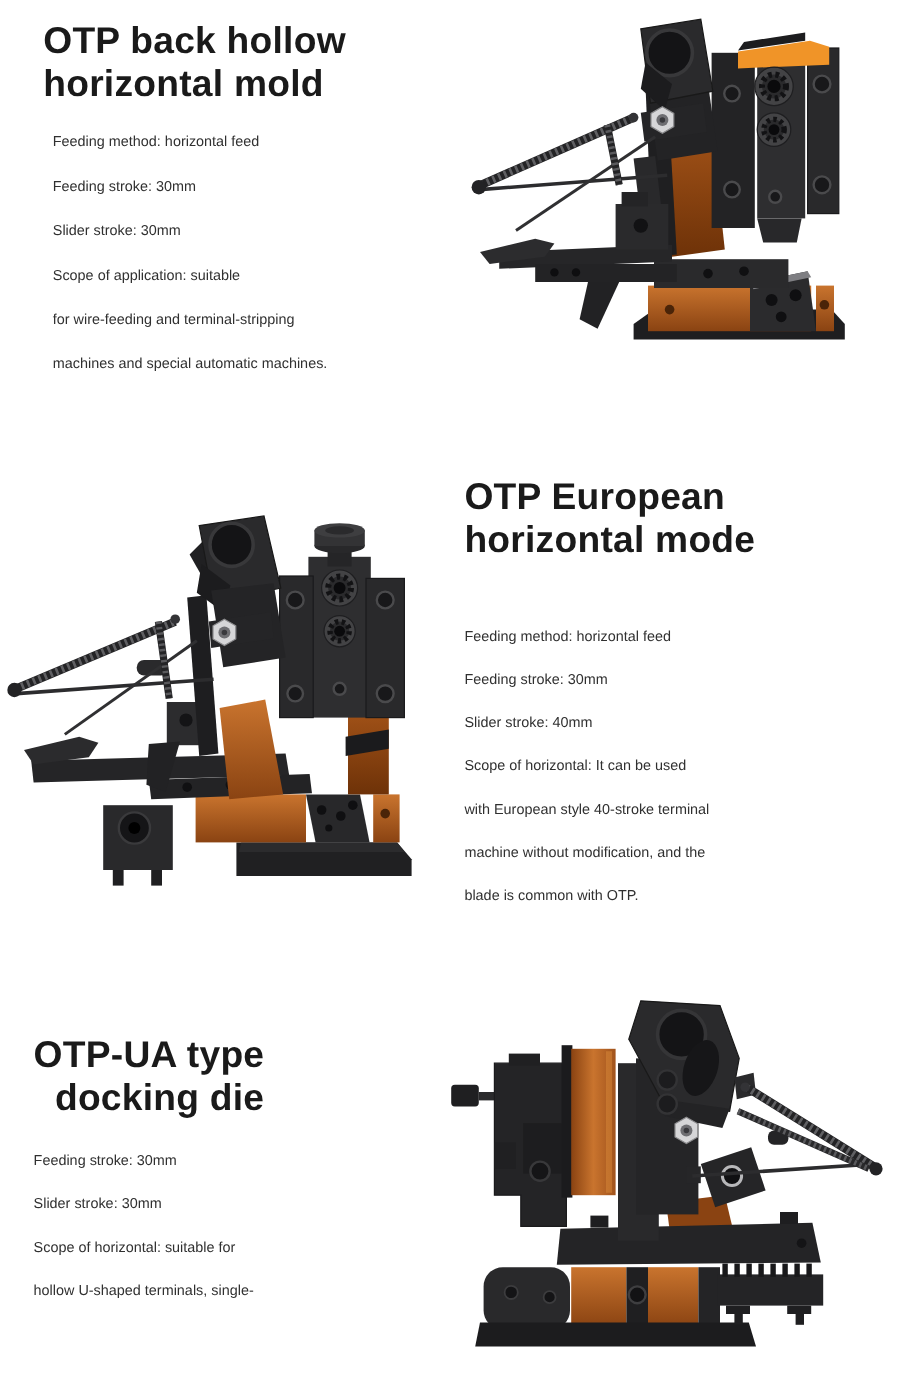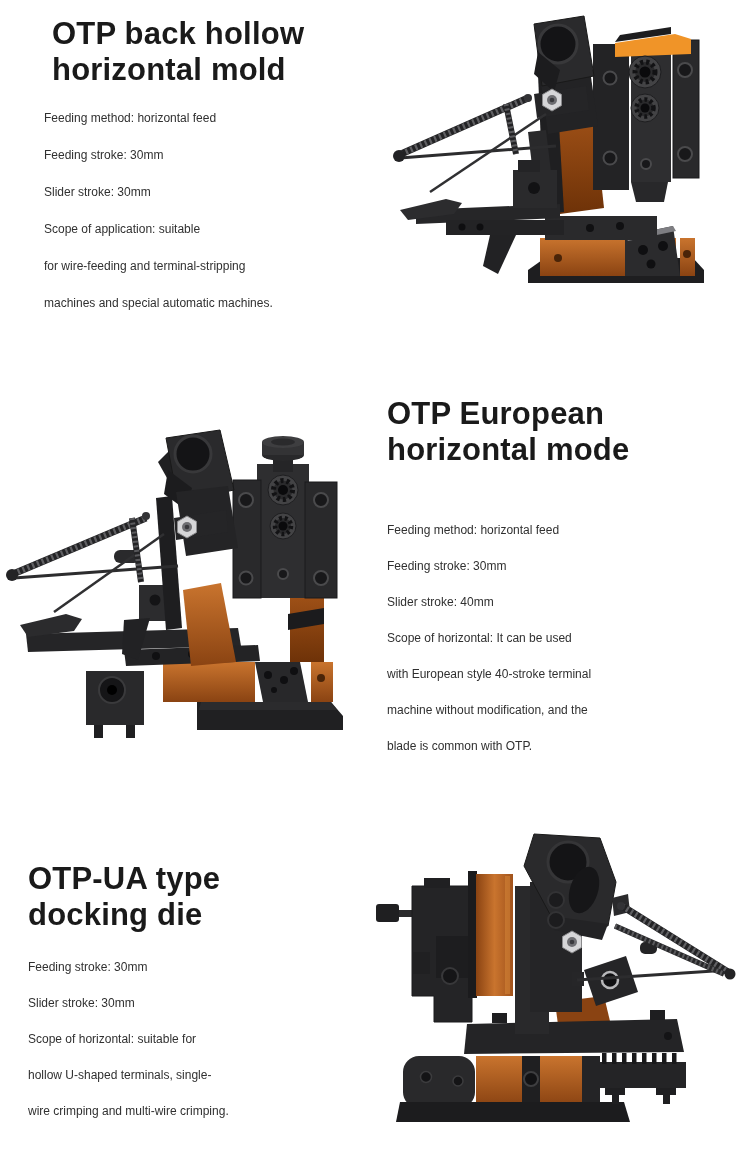--- a/index.html
+++ b/index.html
@@ -18,29 +18,29 @@
   }
   .specs{
     position:absolute;
     font-size:12px;line-height:37px;
     color:var(--body-color,#303030);
     white-space:nowrap;
   }
   .photo{position:absolute;margin:0;padding:0;}
   .photo svg{display:block;}
   
-  .t1{left:52px;top:16px;}
+  .t1{left:36px;top:16px;}
   .sp1{left:44px;top:100px;line-height:37px;}
   .ph1{left:388px;top:12px;width:318px;height:290px;}
   
   .ph2{left:6px;top:428px;width:344px;height:312px;}
   .t2{left:387px;top:396px;}
   .sp2{left:387px;top:512px;line-height:36px;}
   
-  .t3{left:28px;top:861px;}
+  .t3{left:28px;top:861px;text-align:right;}
   .sp3{left:28px;top:949px;line-height:36px;}
   .ph3{left:372px;top:824px;width:366px;height:302px;}
 </style>
 </head>
 <body>
 
 <main class="page">
 
   <section>
     <h2 class="title t1">
@@ -250,21 +250,20 @@
   <section>
     <h2 class="title t3">
       <div>OTP-UA type</div>
       <div>docking die</div>
     </h2>
     <div class="specs sp3">
       <div>Feeding stroke: 30mm</div>
       <div>Slider stroke: 30mm</div>
       <div>Scope of horizontal: suitable for</div>
       <div>hollow U-shaped terminals, single-</div>
-      <div>wire crimping and multi-wire crimping.</div>
     </div>
     <figure class="photo ph3">
       <svg viewBox="0 0 366 302" width="366" height="302">
         <defs>
           <linearGradient id="cu3" x1="0" y1="0" x2="0" y2="1">
             <stop offset="0" stop-color="#c9742e"></stop>
               <stop offset="1" stop-color="#8a4312"></stop>
           </linearGradient>
           <linearGradient id="cu3b" x1="0" y1="0" x2="1" y2="0">
             <stop offset="0" stop-color="#8a4312"></stop>

